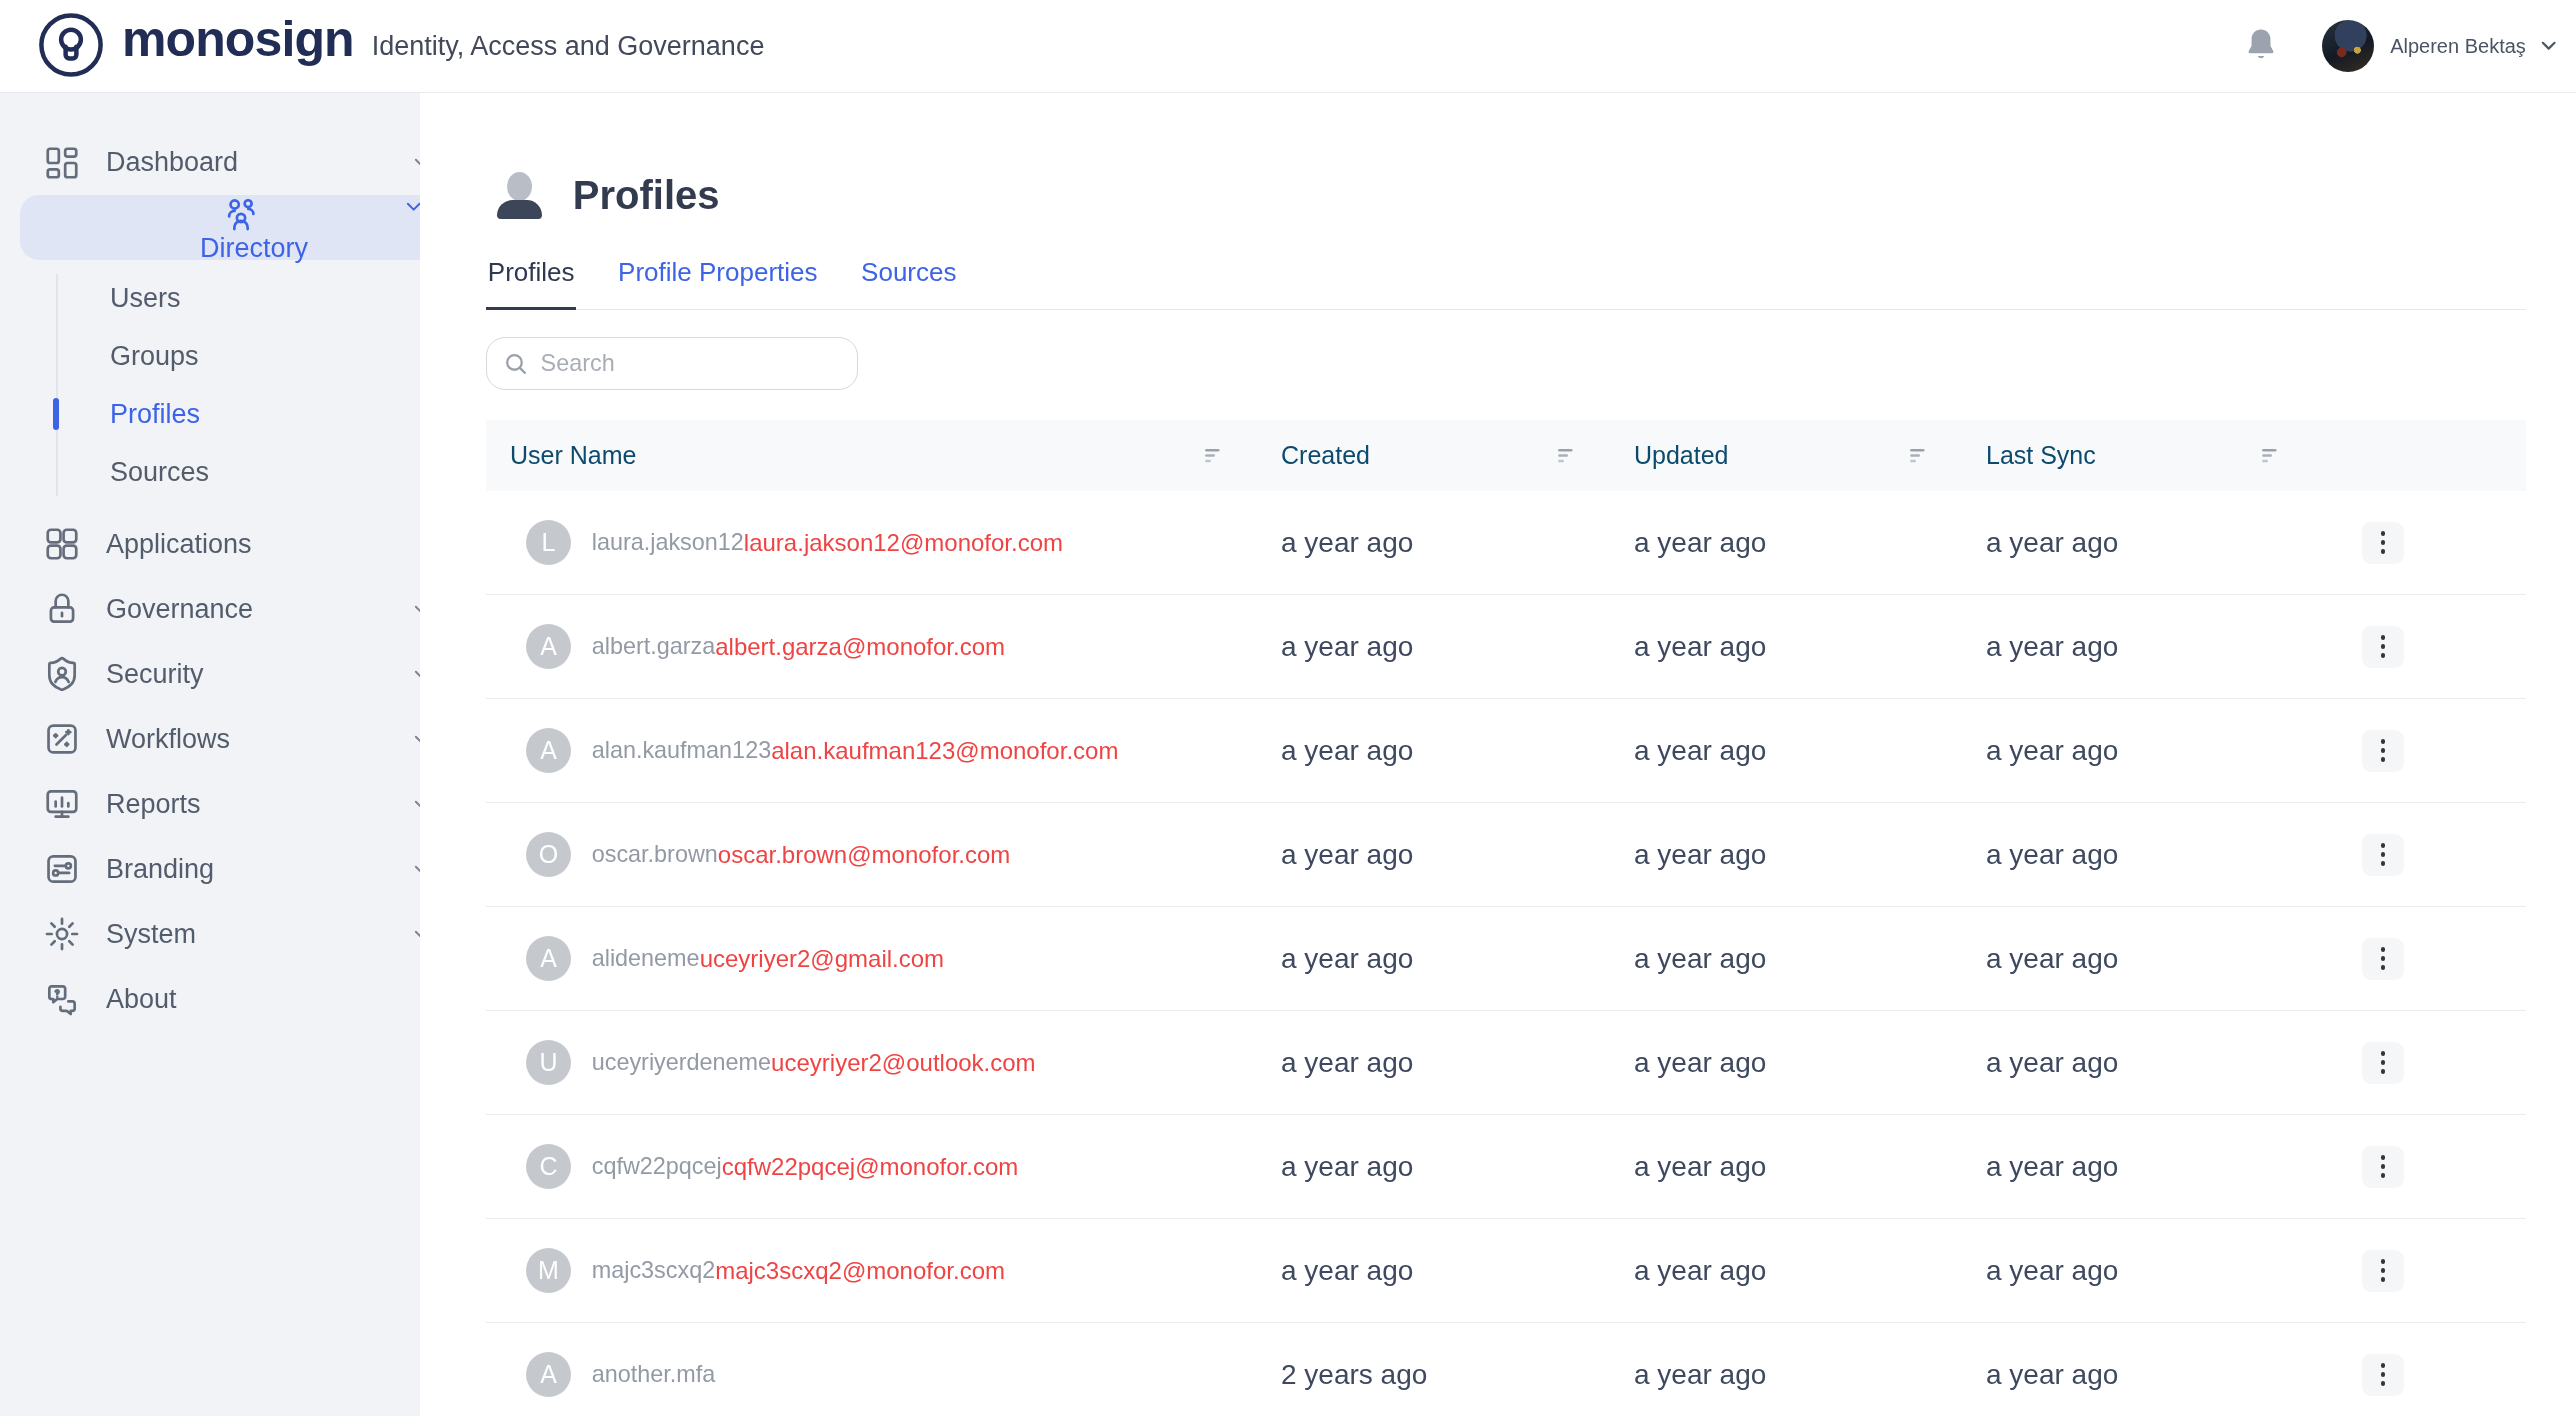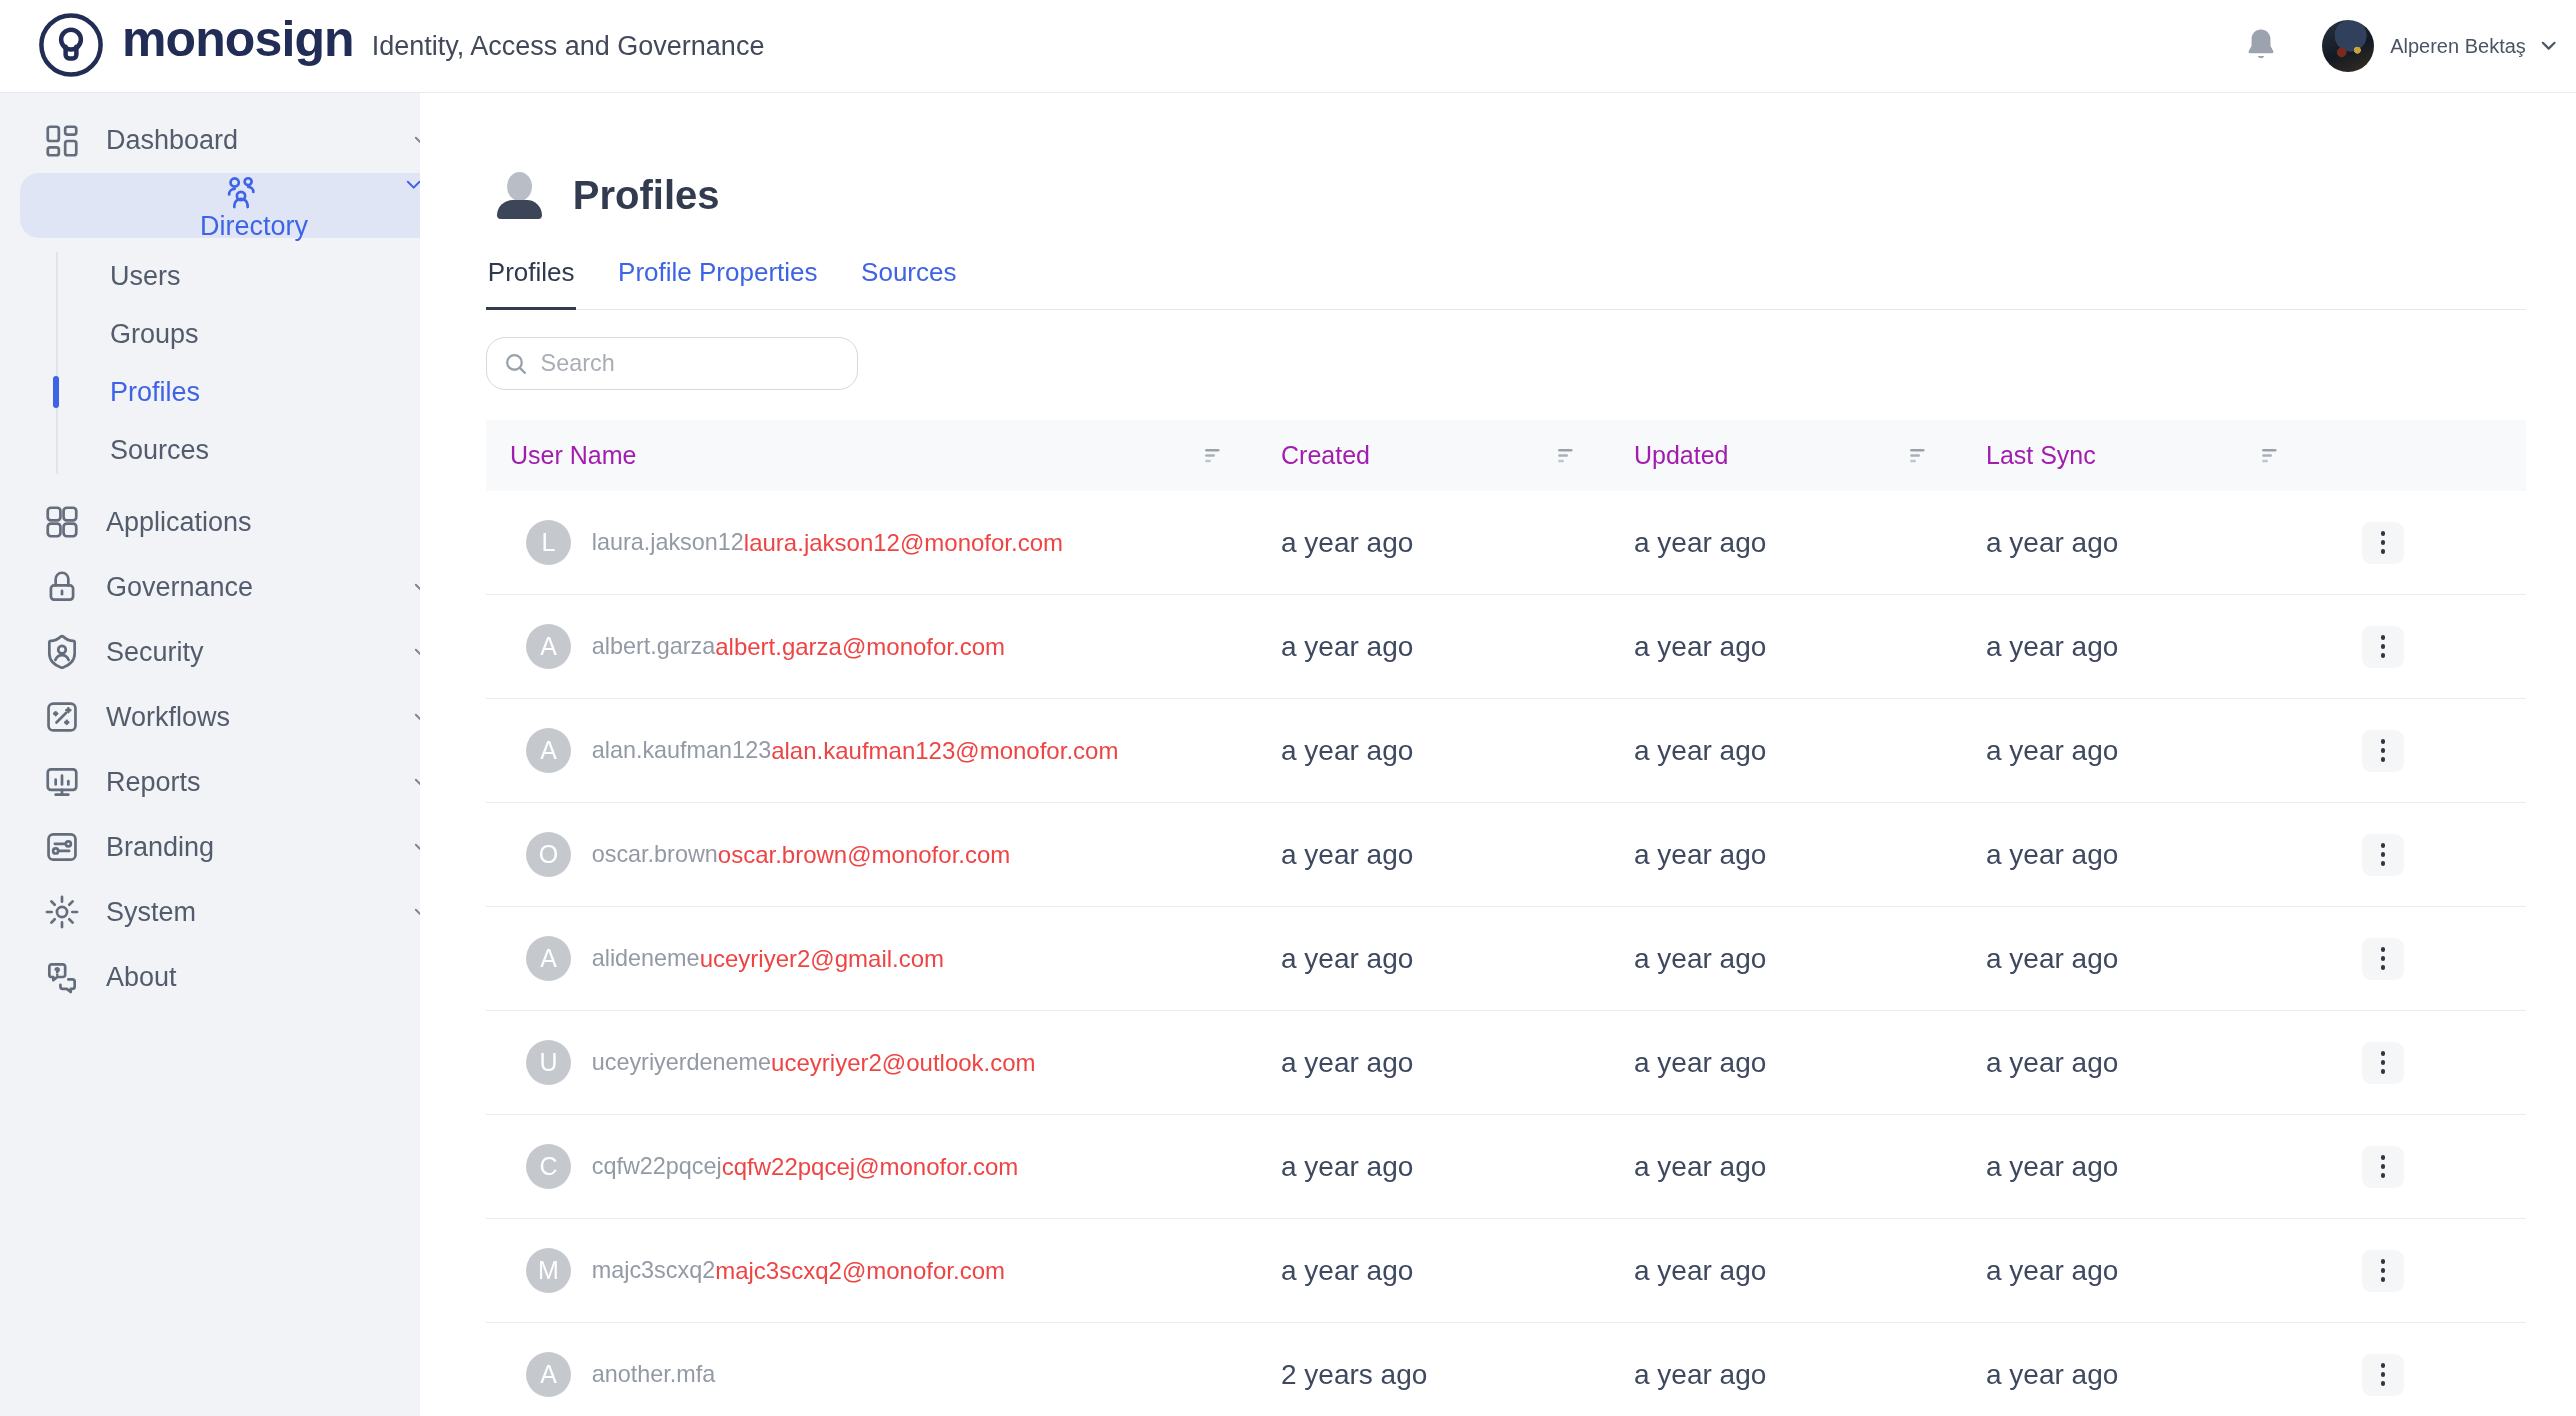--- a/index.html
+++ b/index.html
@@ -20,21 +20,21 @@
     background:
       radial-gradient(circle at 68% 58%, #c8a23a 0 7%, transparent 8%),
       radial-gradient(circle at 38% 62%, #7a2b20 0 10%, transparent 11%),
       radial-gradient(circle at 55% 30%, #31405c 0 34%, transparent 35%),
       linear-gradient(155deg, #2a3342 0%, #131a24 55%, #3a2e20 100%); }
   .user-name { margin-left:16px; font-size:20px; color:#4b5364; cursor:pointer; }
   .user-chevron { width:23.4px; height:23.4px; margin-left:10.8px; cursor:pointer; }
 
   
   .sidebar { position:absolute; top:93px; left:0; width:452px; bottom:0;
-    background:#f1f3f6; padding-top:15px; }
+    background:#f1f3f6; padding-top:37px; }
   .side-item { height:65px; display:flex; align-items:center; padding-left:43px;
     cursor:pointer; position:relative; }
   .side-item .icon { width:38px; height:38px; flex:0 0 38px; }
   .side-item .lbl { margin-left:25px; font-size:27px; color:#535c6c; font-weight:500; }
   .side-item .chev { position:absolute; right:19px; width:23.4px; height:23.4px; }
   .side-item.active { background:#e0e5f6; border-radius:19px; margin:0 12.6px 0 20px;
     padding-left:23.4px;flex-direction:column; }
   .side-item.active .lbl { color:#3d63e6; }
   .side-item.active .chev { right:14.4px; }
   .submenu { position:relative; margin:9px 0 10.8px 0; }
@@ -68,21 +68,21 @@
   .search-box input { border:none; outline:none; margin-left:12.6px; font-size:23.4px;
     color:#333b4f; width:297px; font-family:"Liberation Sans",sans-serif; background:transparent; }
   .search-box input::placeholder { color:#a8aeb6; }
 
   .table { margin-top:30px; }
   .t-head { display:grid; grid-template-columns:795px 353px 352px 352px 1fr;
     background:#f8f9fb; height:71px; align-items:center; }
   .t-head .hcell { display:flex; align-items:center; justify-content:space-between;
     padding-right:56px; }
   .t-head .hcell:first-child { padding-left:24px; }
-  .t-head .hlabel { font-size:25px; font-weight:500; color:#a21caf; }
+  .t-head .hlabel { font-size:25px; font-weight:500; color:#0c4a6e; }
   .sort-ic { width:20px; height:15.3px; cursor:pointer; flex:0 0 20px; }
 
   .t-row { display:grid; grid-template-columns:795px 353px 352px 352px 1fr;
     height:104px; border-bottom:0.9px solid #ebedf0; align-items:center; cursor:pointer; }
   .t-row:first-of-type { border-top:0.9px solid #eef0f2; }
   .cell-user { display:flex; align-items:center; padding-left:40px; }
   .avatar { width:45px; height:45px; border-radius:50%; background:#c5c8cd; color:#fff;
     display:flex; align-items:center; justify-content:center; font-size:25px; flex:0 0 45px; }
   .uinfo { margin-left:20.7px; display:flex; flex-direction:row; justify-content:center; }
   .uname { font-size:23.4px; color:#939aa5; line-height:33px; }

